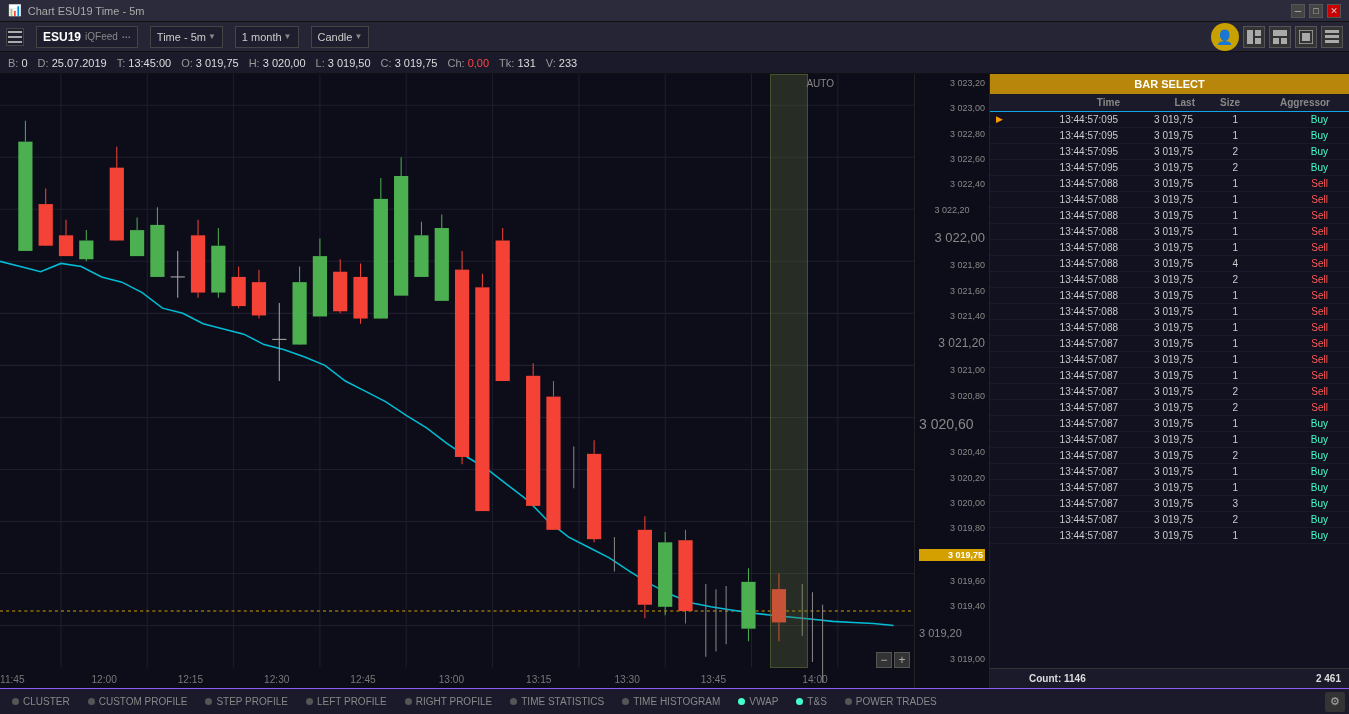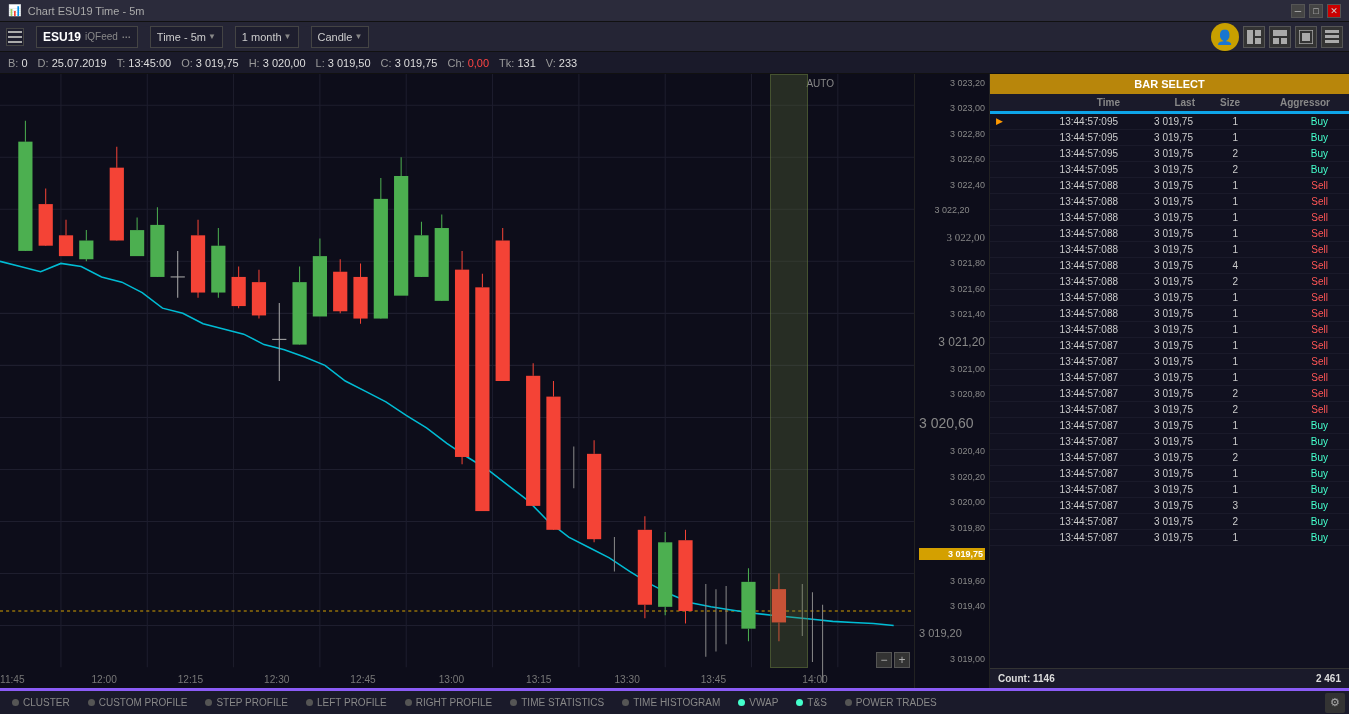--- a/index.html
+++ b/index.html
@@ -186,21 +186,21 @@
       font-weight: bold;
       font-size: 11px;
       color: #fff;
       text-align: center;
     }
 
     .ts-table-header {
       display: grid;
       grid-template-columns: 16px 110px 75px 45px 90px 90px;
       background: #1a1a2a;
-      border-bottom: 3px solid #0ea5e9;
+      border-bottom: 1px solid #0ea5e9;
       padding: 3px 4px;
     }
     .ts-col-header {
       color: #888;
       font-size: 10px;
       font-weight: bold;
       text-align: right;
     }
     .ts-col-header:first-child { text-align: left; }
 
@@ -226,32 +226,32 @@
     .ts-cell.none { color: #888; }
     .ts-flag { color: #f90; font-size: 9px; }
 
     .ts-footer {
       background: #1a1a2a;
       padding: 4px 8px;
       display: flex;
       justify-content: space-between;
       border-top: 1px solid #333;
     }
-    .ts-footer-item { color: #aaa; font-size: 10px; }
+    .ts-footer-item { color: #aaa; font-size: 10px; margin-left: 31px; }
     .ts-footer-item span { color: #ddd; font-weight: bold; }
 
     
     .bottom-toolbar {
       background: #1a1a2a;
       height: 26px;
       display: flex;
       align-items: center;
       padding: 0 4px;
       gap: 2px;
-      border-top: 3px solid #8b5cf6;
+      border-top: 1px solid #8b5cf6;
     }
     .bottom-btn {
       display: flex;
       align-items: center;
       gap: 4px;
       padding: 2px 8px;
       height: 20px;
       border: none;
       background: transparent;
       color: #888;
@@ -665,21 +665,21 @@
 
     <div class="price-axis">
       <div style="position:relative; flex:1;">
         <div style="position:absolute; top:0; left:0; right:0; bottom:20px; display:flex; flex-direction:column; justify-content:space-between; padding:4px 4px;">
           <span style="font-size:9px;color:#888;text-align:right;">3 023,20</span>
           <span style="font-size:9px;color:#888;text-align:right;">3 023,00</span>
           <span style="font-size:9px;color:#888;text-align:right;">3 022,80</span>
           <span style="font-size:9px;color:#888;text-align:right;">3 022,60</span>
           <span style="font-size:9px;color:#888;text-align:right;">3 022,40</span>
           <span style="font-size:9px;color:#888;text-align:center;">3 022,20</span>
-          <span style="font-size:11px;color:#888;text-align:right;font-family:Liberation Serif, serif;">3 022,00</span>
+          <span style="font-size:13px;color:#888;text-align:right;">3 022,00</span>
           <span style="font-size:9px;color:#888;text-align:right;">3 021,80</span>
           <span style="font-size:9px;color:#888;text-align:right;">3 021,60</span>
           <span style="font-size:9px;color:#888;text-align:right;">3 021,40</span>
           <span style="font-size:12px;color:#888;text-align:right;">3 021,20</span>
           <span style="font-size:9px;color:#888;text-align:right;">3 021,00</span>
           <span style="font-size:9px;color:#888;text-align:right;">3 020,80</span>
           <span style="font-size:14px;color:#888;text-align:left;">3 020,60</span>
           <span style="font-size:9px;color:#888;text-align:right;">3 020,40</span>
           <span style="font-size:9px;color:#888;text-align:right;">3 020,20</span>
           <span style="font-size:9px;color:#888;text-align:right;">3 020,00</span>

